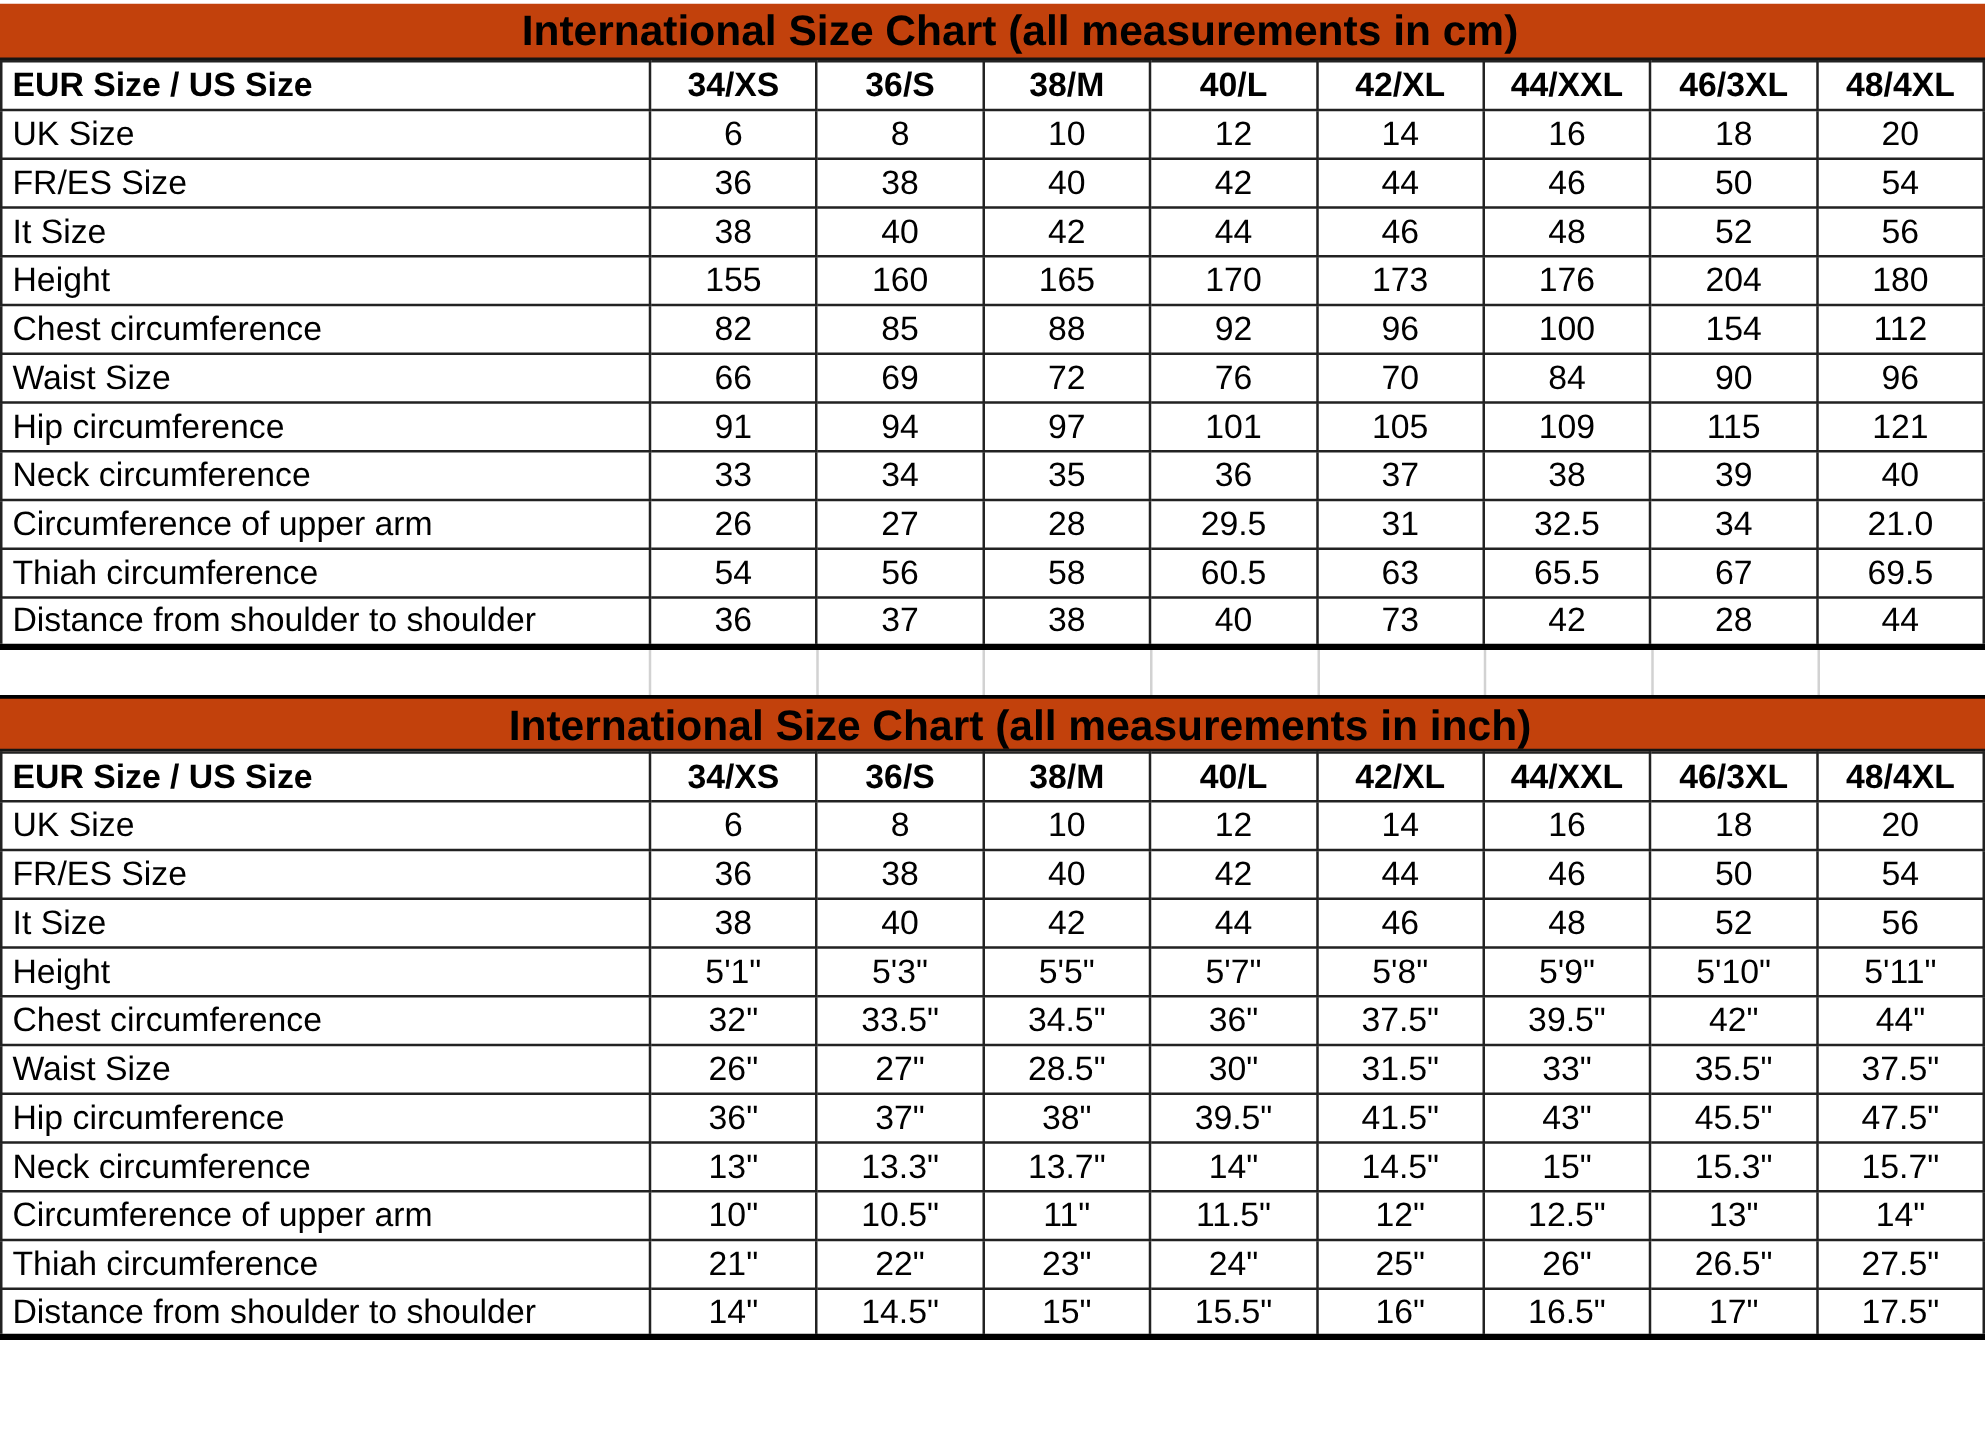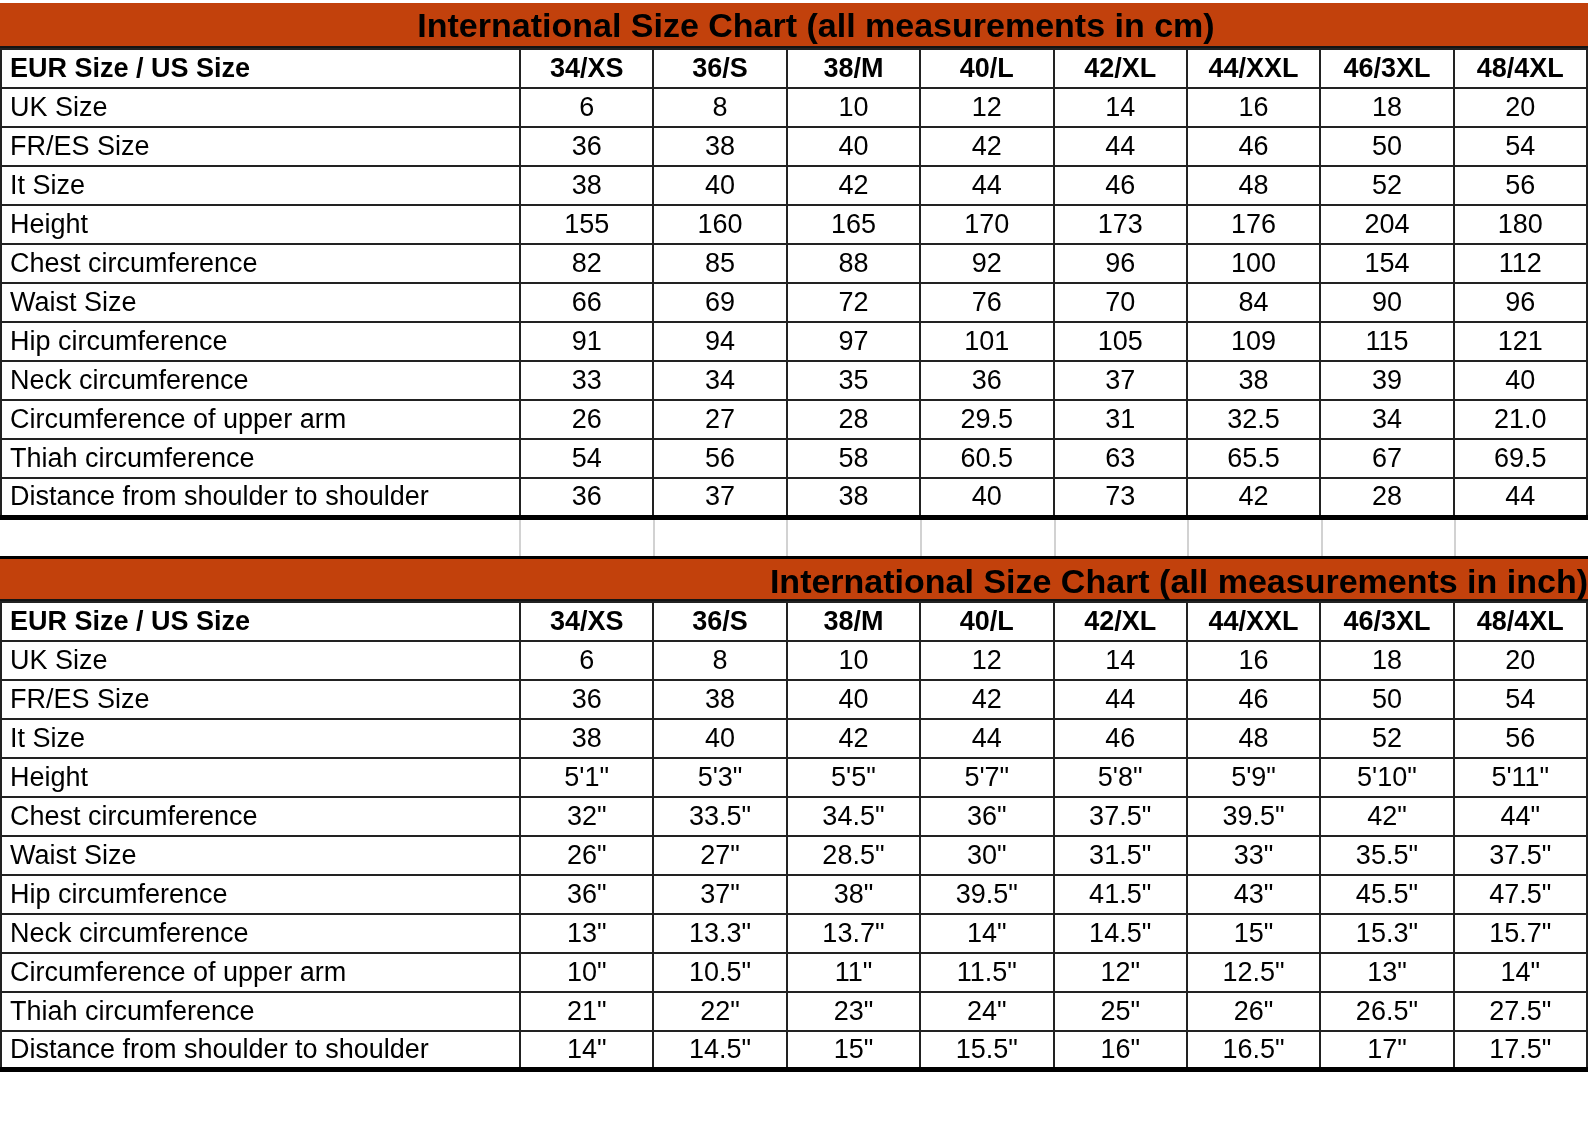--- a/index.html
+++ b/index.html
@@ -17,21 +17,21 @@
     height: 45px;
     line-height: 45px;
     background: #c2410c;
     border-bottom: 2px solid #141414;
     font-size: 34px;
     font-weight: bold;
     text-align: center;
     white-space: nowrap;
     padding-left: 44px;
   }
-  .band.band2 { border-top: 3px solid #000; text-align: right; }
+  .band.band2 { border-top: 3px solid #000; }
 
   table.size-table {
     width: 100%;
     border-collapse: collapse;
     table-layout: fixed;
     border-bottom: 5px solid #000;
   }
   col.c-label { width: 519px; }
 
   .size-table th, .size-table td {

